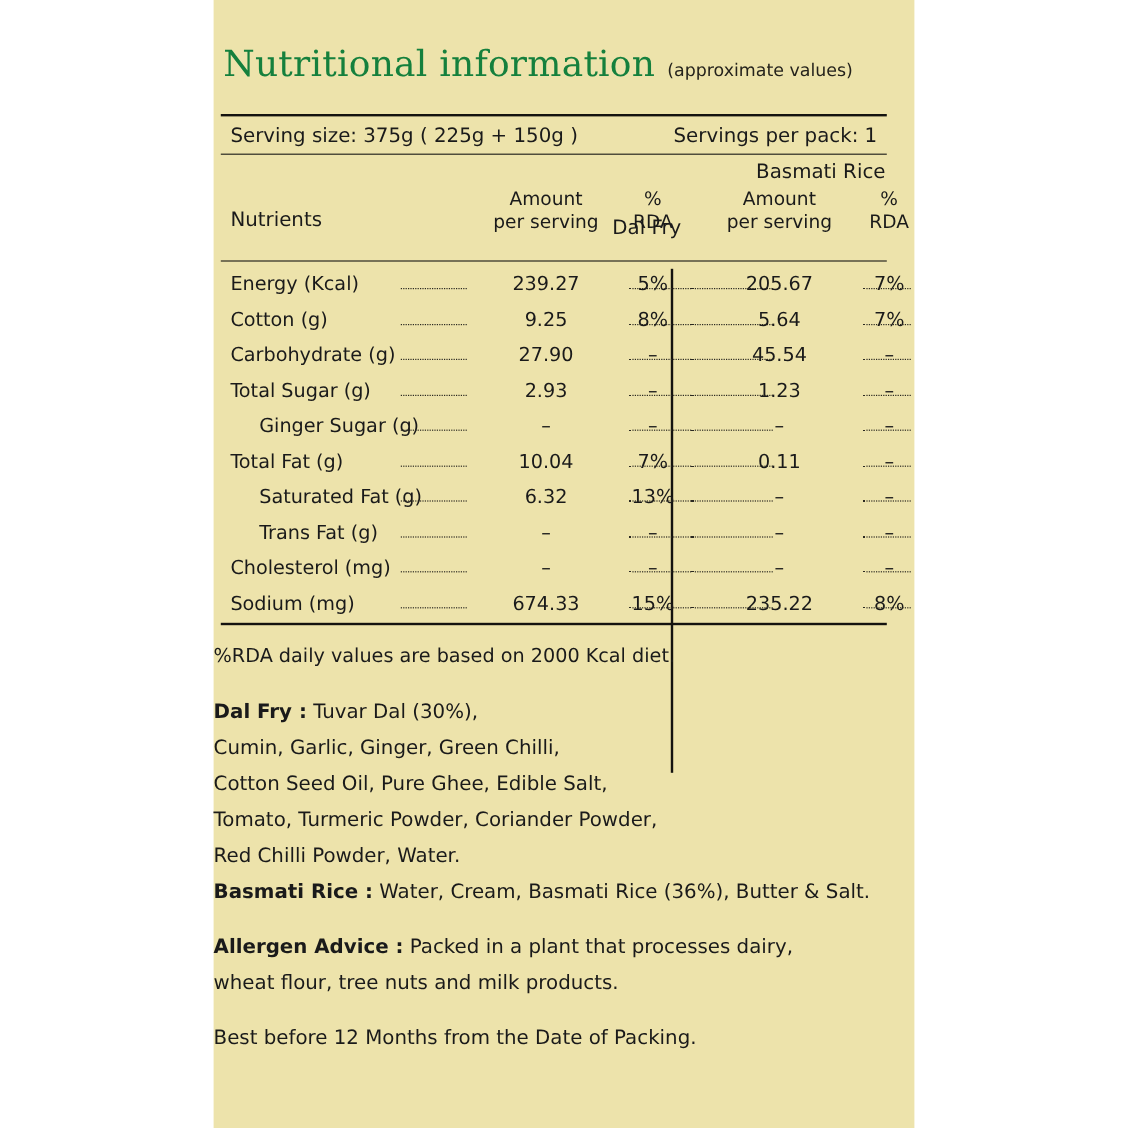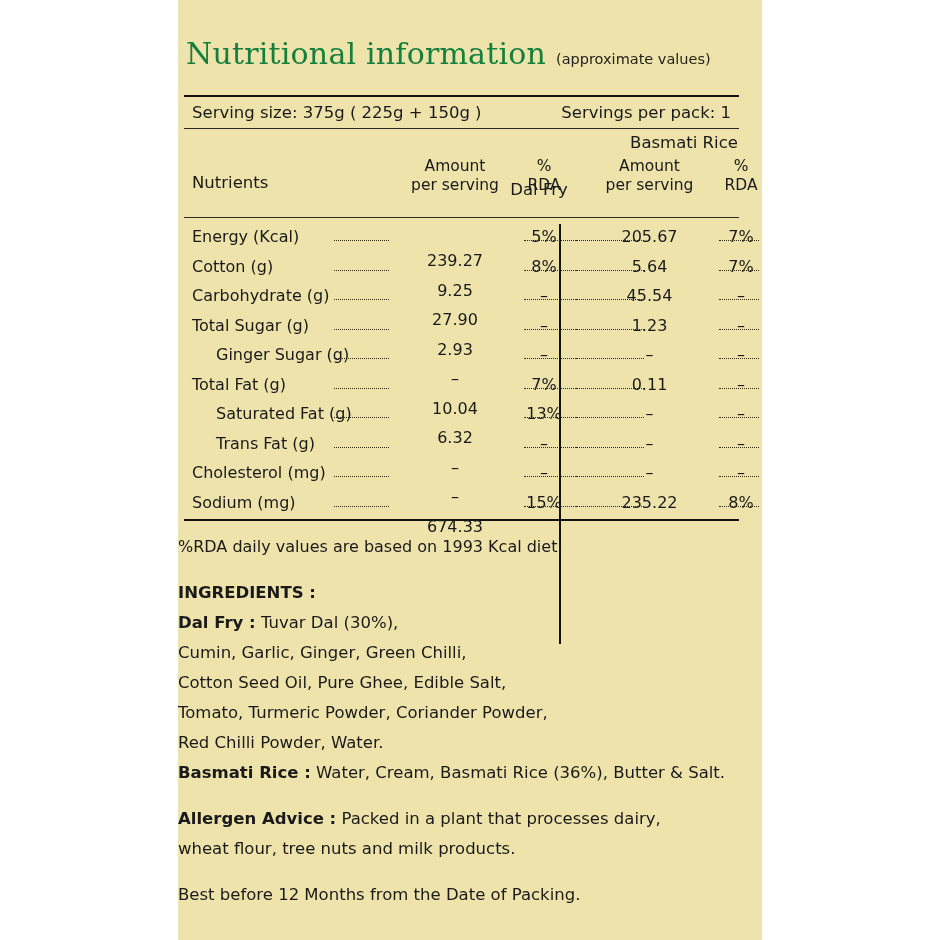--- a/index.html
+++ b/index.html
@@ -161,21 +161,20 @@
   }
   .nname.indent {
     left: 32px;
   }
   .v-amt1 {
     position: absolute;
     left: 206px;
     top: 3px;
     width: 130px;
     text-align: center;
-    margin-top: 24px;
   }
   .v-rda1 {
     position: absolute;
     left: 338px;
     top: 3px;
     width: 44px;
     text-align: center;
   }
   .v-amt2 {
     position: absolute;
@@ -372,24 +371,23 @@
             <div class="dots" style="left: 150px; width: 55px;"></div>
             <div class="dots" style="left: 340px; width: 52px;"></div>
             <div class="dots" style="left: 392px; width: 68px;"></div>
             <div class="dots" style="left: 535px; width: 40px;"></div>
           </div>
         </div>
 
       <div class="rule"></div>
     </div>
 
-    <div class="rda-note">%RDA daily values are based on 1993 Kcal diet.</div>
+    <div class="rda-note">%RDA daily values are based on 2000 Kcal diet.</div>
 
     <div class="ing">
-      <div class="b">INGREDIENTS :</div>
       <div>
         <span class="b">Dal Fry :</span>
         <span>Tuvar Dal (30%),</span>
       </div>
       <div>Cumin, Garlic, Ginger, Green Chilli,</div>
       <div>Cotton Seed Oil, Pure Ghee, Edible Salt,</div>
       <div>Tomato, Turmeric Powder, Coriander Powder,</div>
       <div>Red Chilli Powder, Water.</div>
       <div>
         <span class="b">Basmati Rice :</span>

